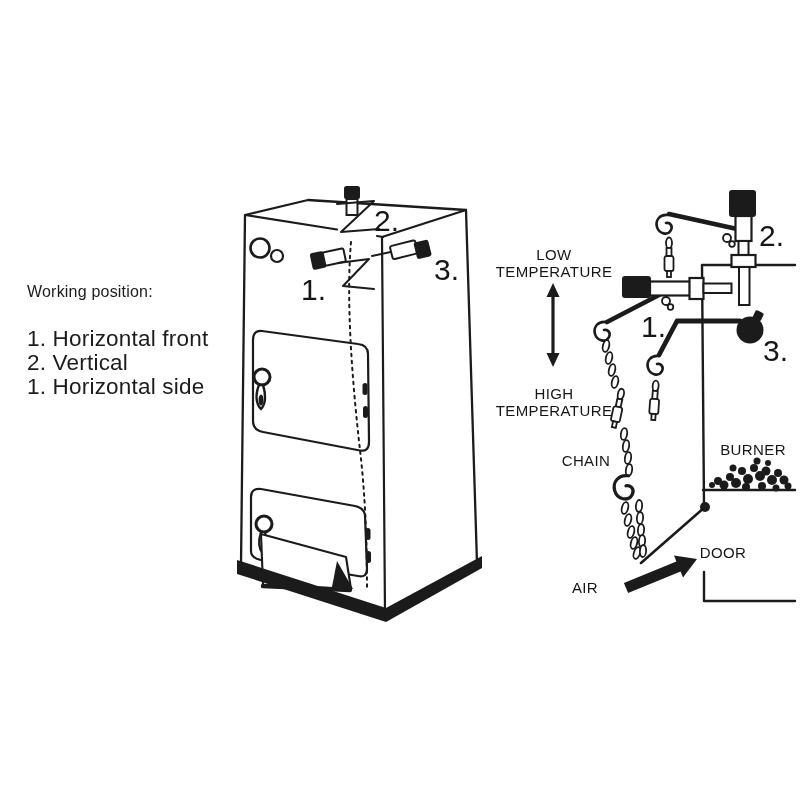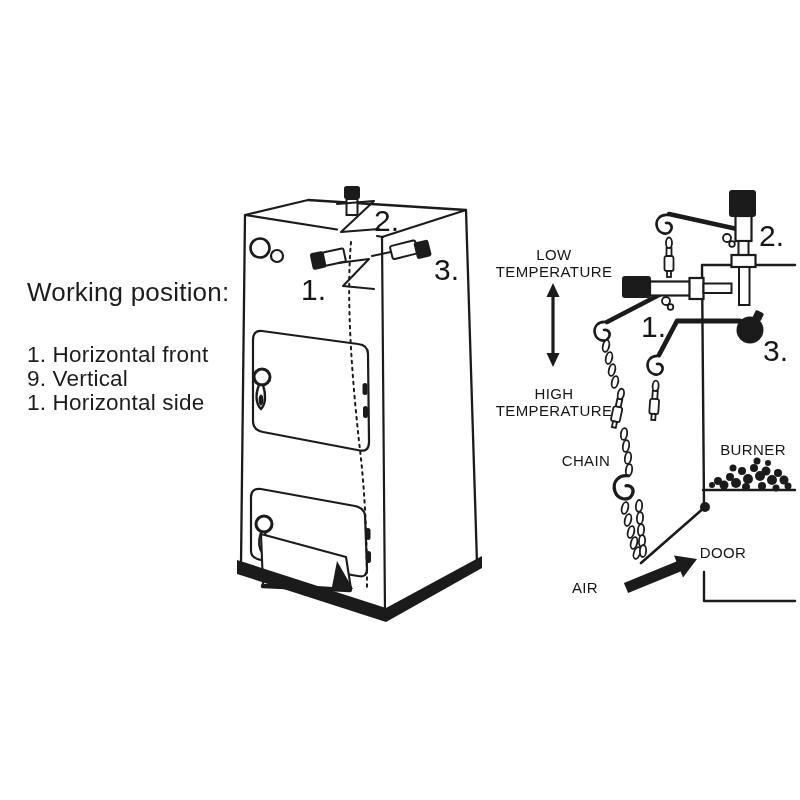--- a/index.html
+++ b/index.html
@@ -4,22 +4,22 @@
 <style>
   html,body{margin:0;padding:0;background:#ffffff;}
   .canvas{
     position:relative;width:800px;height:800px;background:#ffffff;
     font-family:"Liberation Sans",sans-serif;overflow:hidden;
   }
   .diagram-svg{position:absolute;left:0;top:0;}
   .instructions{
     position:absolute;left:27px;top:280px;color:#1c1c1c;
   }
-  .instructions .title{font-size:26px;line-height:24px;letter-spacing:.2px;}
-  .instructions .items{margin-top:39px;font-size:22.5px;line-height:24px;letter-spacing:.2px;}
+  .instructions .title{font-size:16px;line-height:24px;letter-spacing:.2px;}
+  .instructions .items{margin-top:23px;font-size:22.5px;line-height:24px;letter-spacing:.2px;}
   svg text{font-family:"Liberation Sans",sans-serif;fill:#161616;}
   svg .lbl{font-size:15px;letter-spacing:.4px;}
   svg .num{font-size:30px;}
   .ink{fill:#1b1b1b;}
   .ln{stroke:#1b1b1b;fill:none;stroke-linecap:round;stroke-linejoin:round;}
   .face{fill:#ffffff;stroke:#1b1b1b;stroke-linejoin:round;}
 </style>
 </head>
 <body>
 
@@ -199,18 +199,18 @@
       <text x="759" y="246" class="num">2.</text>
       <text x="641" y="337" class="num">1.</text>
       <text x="763" y="361" class="num">3.</text>
     </g>
   </svg>
 
   <div class="instructions">
     <div class="title">Working position:</div>
     <div class="items">
       <div>1. Horizontal front</div>
-      <div>9. Vertical</div>
+      <div>2. Vertical</div>
       <div>1. Horizontal side</div>
     </div>
   </div>
 
 </div>
 
 </body></html>

